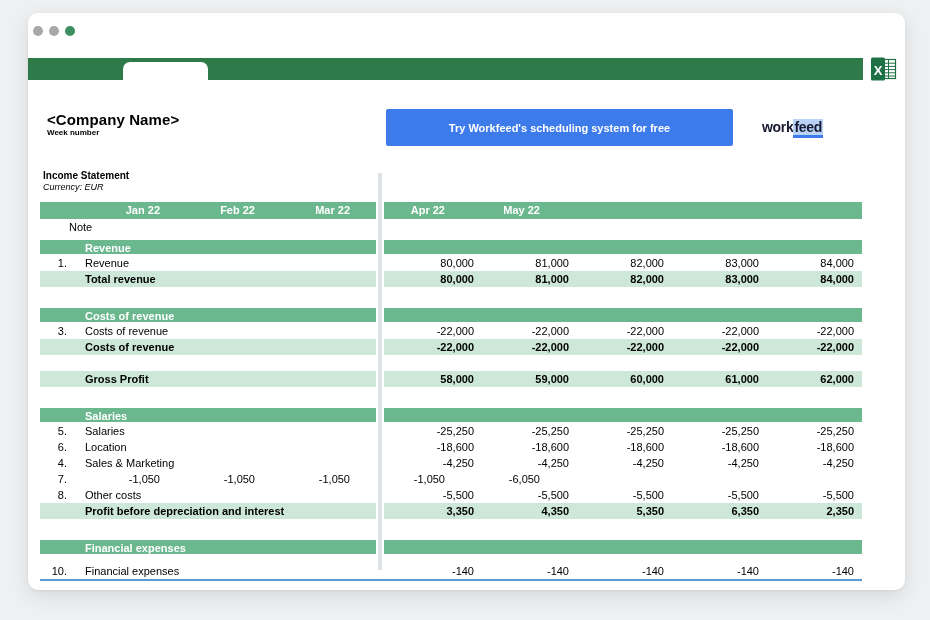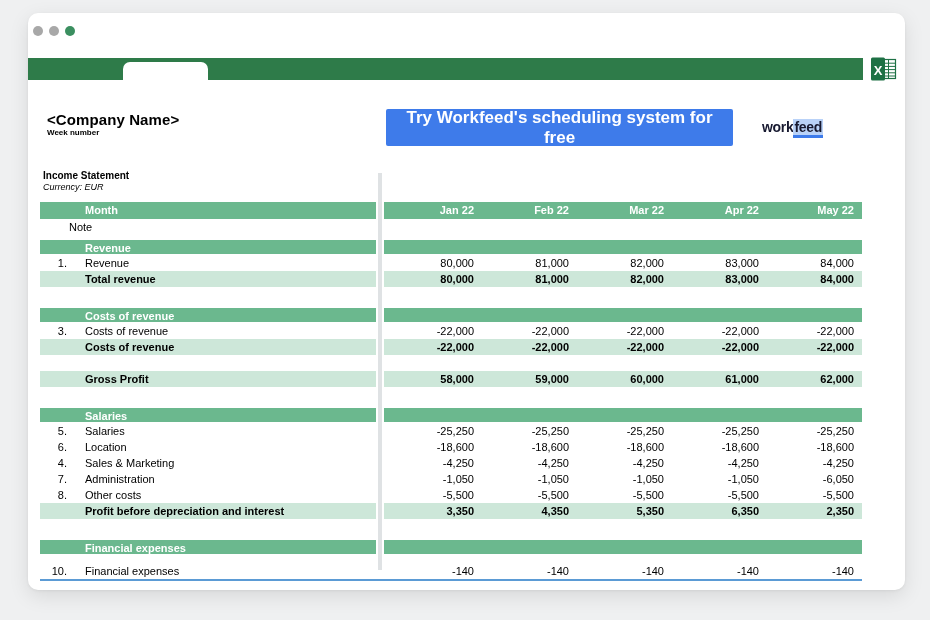--- a/index.html
+++ b/index.html
@@ -24,21 +24,21 @@
   .tab{position:absolute;left:95px;top:4px;width:85px;height:18px;background:#fff;border-radius:7px 7px 0 0;}
   
   .excel{position:absolute;left:842px;top:44px;width:28px;height:24px;}
   
   .company{position:absolute;left:19px;top:98px;}
   .company-name{font-size:15px;font-weight:700;letter-spacing:.1px;}
   .week{font-size:8px;font-weight:700;}
   .cta{
     position:absolute;left:358px;top:96px;width:347px;height:37px;
     background:var(--cta,#3e7bea);color:#fff;border:none;border-radius:2px;
-    font-family:"Liberation Sans",sans-serif;font-size:17px;font-weight:700;
+    font-family:"Liberation Sans",sans-serif;font-size:11px;font-weight:700;
     display:flex;align-items:center;justify-content:center;cursor:pointer;
   }
   .logo{position:absolute;left:734px;top:106px;font-size:14px;font-weight:800;color:#171930;letter-spacing:-.3px;}
   .logo .feed{background:var(--logo_hl,#b9d2f8);border-bottom:3px solid var(--cta,#3e7bea);padding:0 1px;}
   
   .title-block{position:absolute;left:15px;top:157px;}
   .stmt-title{font-size:10px;font-weight:700;}
   .currency{font-size:9px;font-style:italic;margin-top:1px;}
   
   .table{position:absolute;left:12px;top:189px;width:822px;}
@@ -101,21 +101,20 @@
   <div class="logo"><span>work</span><span class="feed">feed</span></div>
 
   <div class="title-block">
     <div class="stmt-title">Income Statement</div>
     <div class="currency">Currency: EUR</div>
   </div>
 
   <div class="table">
       <div class="row header">
         <div class="c-num"></div>
-        <div class="c-label">Month</div>
         <div class="c-val first">Jan 22</div>
         <div class="c-val">Feb 22</div>
         <div class="c-val">Mar 22</div>
         <div class="c-val">Apr 22</div>
         <div class="c-val">May 22</div>
       </div>
       <div class="row note">
         <div class="c-note">Note</div>
       </div>
       <div class="row section">
@@ -200,21 +199,20 @@
         <div class="c-num">4.</div>
         <div class="c-label">Sales &amp; Marketing</div>
         <div class="c-val first">-4,250</div>
         <div class="c-val">-4,250</div>
         <div class="c-val">-4,250</div>
         <div class="c-val">-4,250</div>
         <div class="c-val">-4,250</div>
       </div>
       <div class="row data">
         <div class="c-num">7.</div>
-        <div class="c-label">Administration</div>
         <div class="c-val first">-1,050</div>
         <div class="c-val">-1,050</div>
         <div class="c-val">-1,050</div>
         <div class="c-val">-1,050</div>
         <div class="c-val">-6,050</div>
       </div>
       <div class="row data">
         <div class="c-num">8.</div>
         <div class="c-label">Other costs</div>
         <div class="c-val first">-5,500</div>

